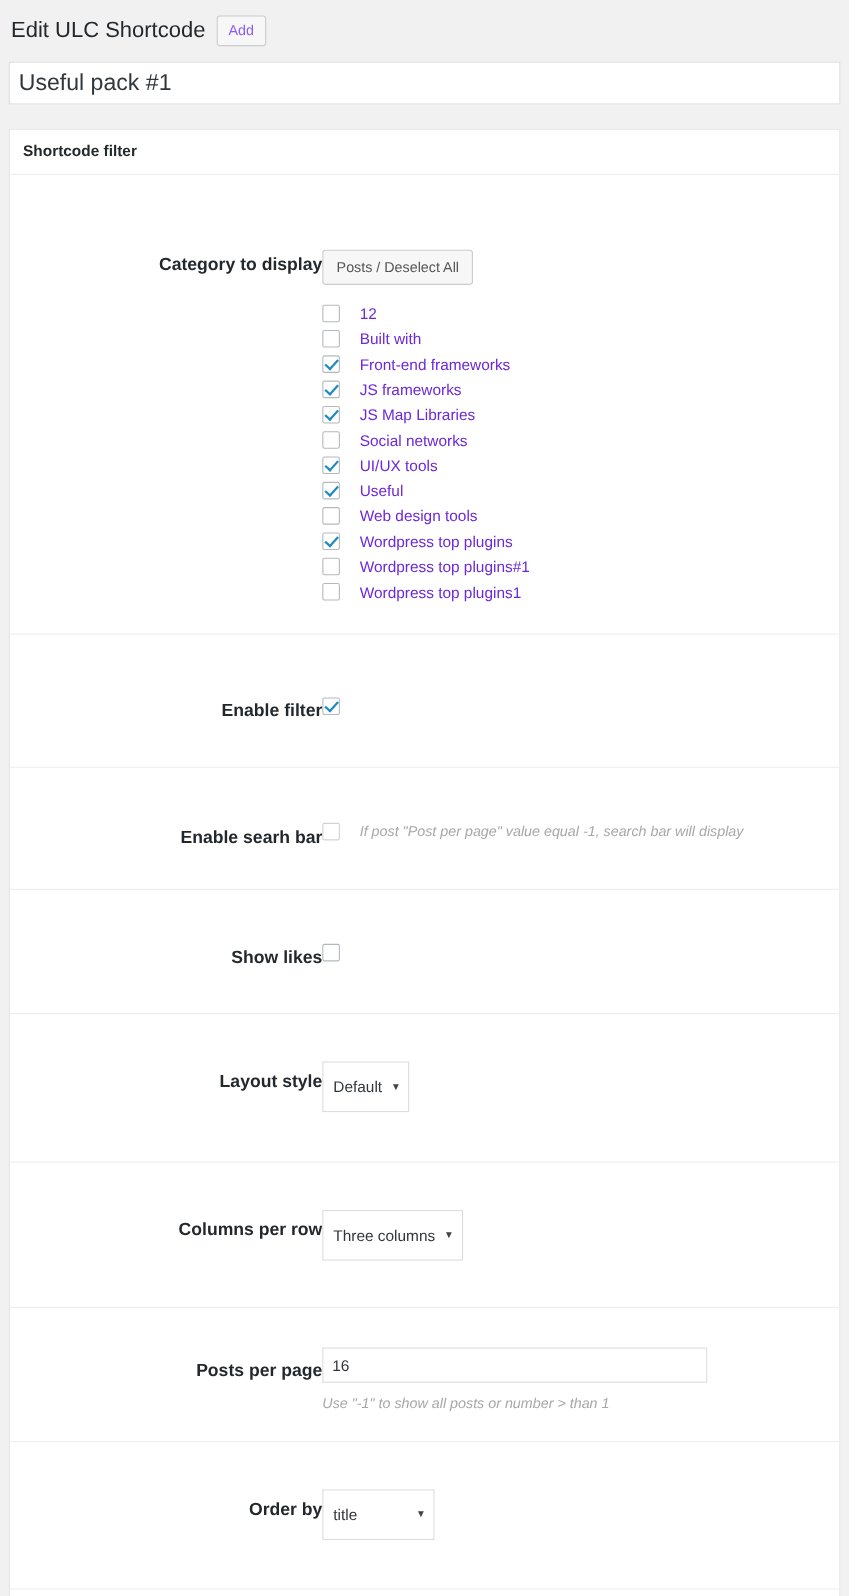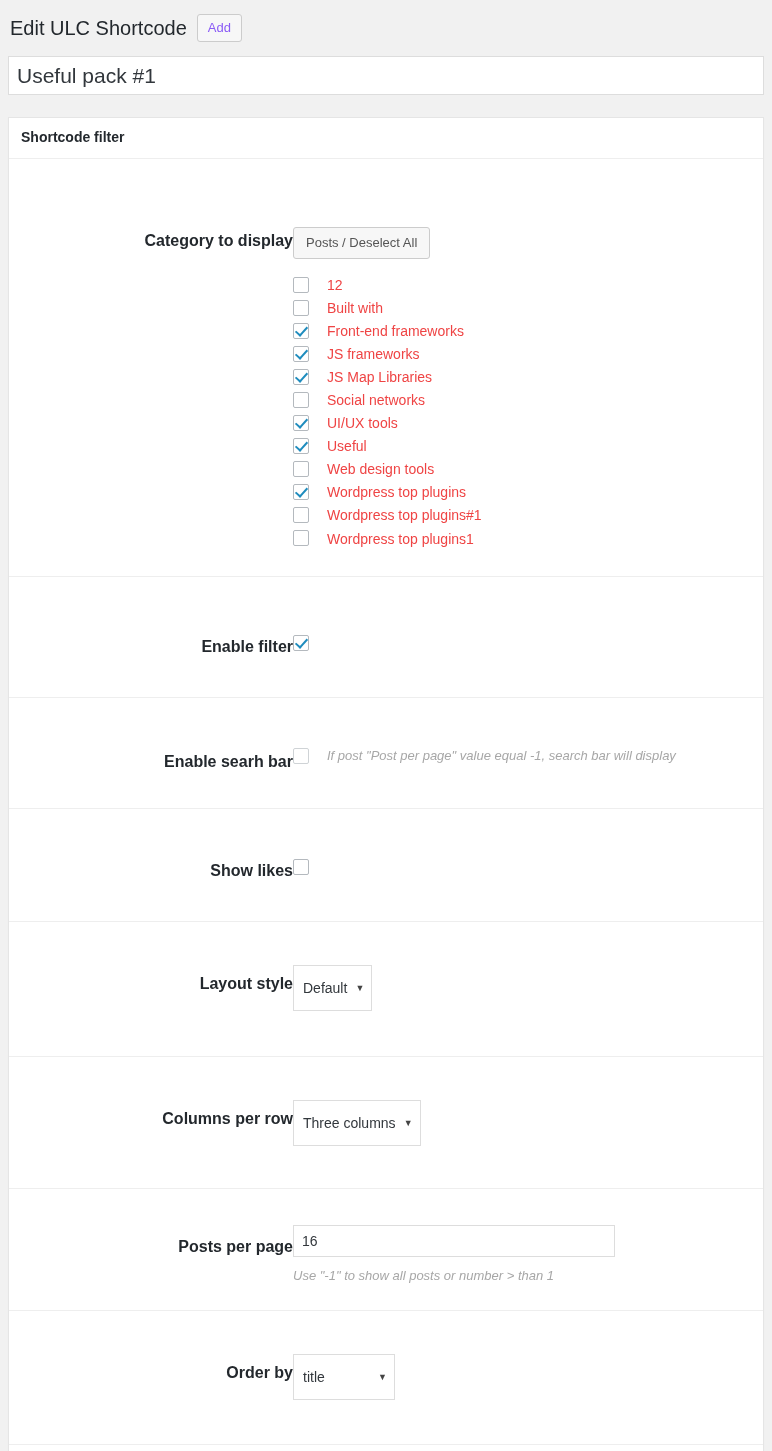--- a/index.html
+++ b/index.html
@@ -178,21 +178,21 @@
   .cb-list { display: block; }
   .cb-item {
     display: flex;
     align-items: center;
     margin-bottom: 7px;
     height: 16px;
   }
   .cb-item:last-child { margin-bottom: 0; align-items: flex-end; }
   .cb-label {
     font-size: 14px;
-    color: #ef4444;
+    color: #6d28d9;
     margin-left: 18px;
     line-height: 1;
     white-space: nowrap;
     cursor: pointer;
   }
 
   .inline-cb-row { display: flex; align-items: center; }
   .hint-inline {
     font-size: 13px;
     font-style: italic;
@@ -227,21 +227,21 @@
     line-height: 1;
   }
   .sel.w-default { min-width: 76px; }
   .sel.w-cols { min-width: 118px; }
   .sel.w-orderby { min-width: 102px; }
   .sel.w-order { min-width: 64px; }
 
   
   .text-input {
     display: block;
-    width: 322px;
+    width: 350px;
     height: 32px;
     padding: 3px 8px;
     font-size: 14px;
     color: #32373c;
     background: #fff;
     border: 1px solid #ddd;
     outline: none;
     font-family: "Liberation Sans", sans-serif;
   }
   .hint-below {

